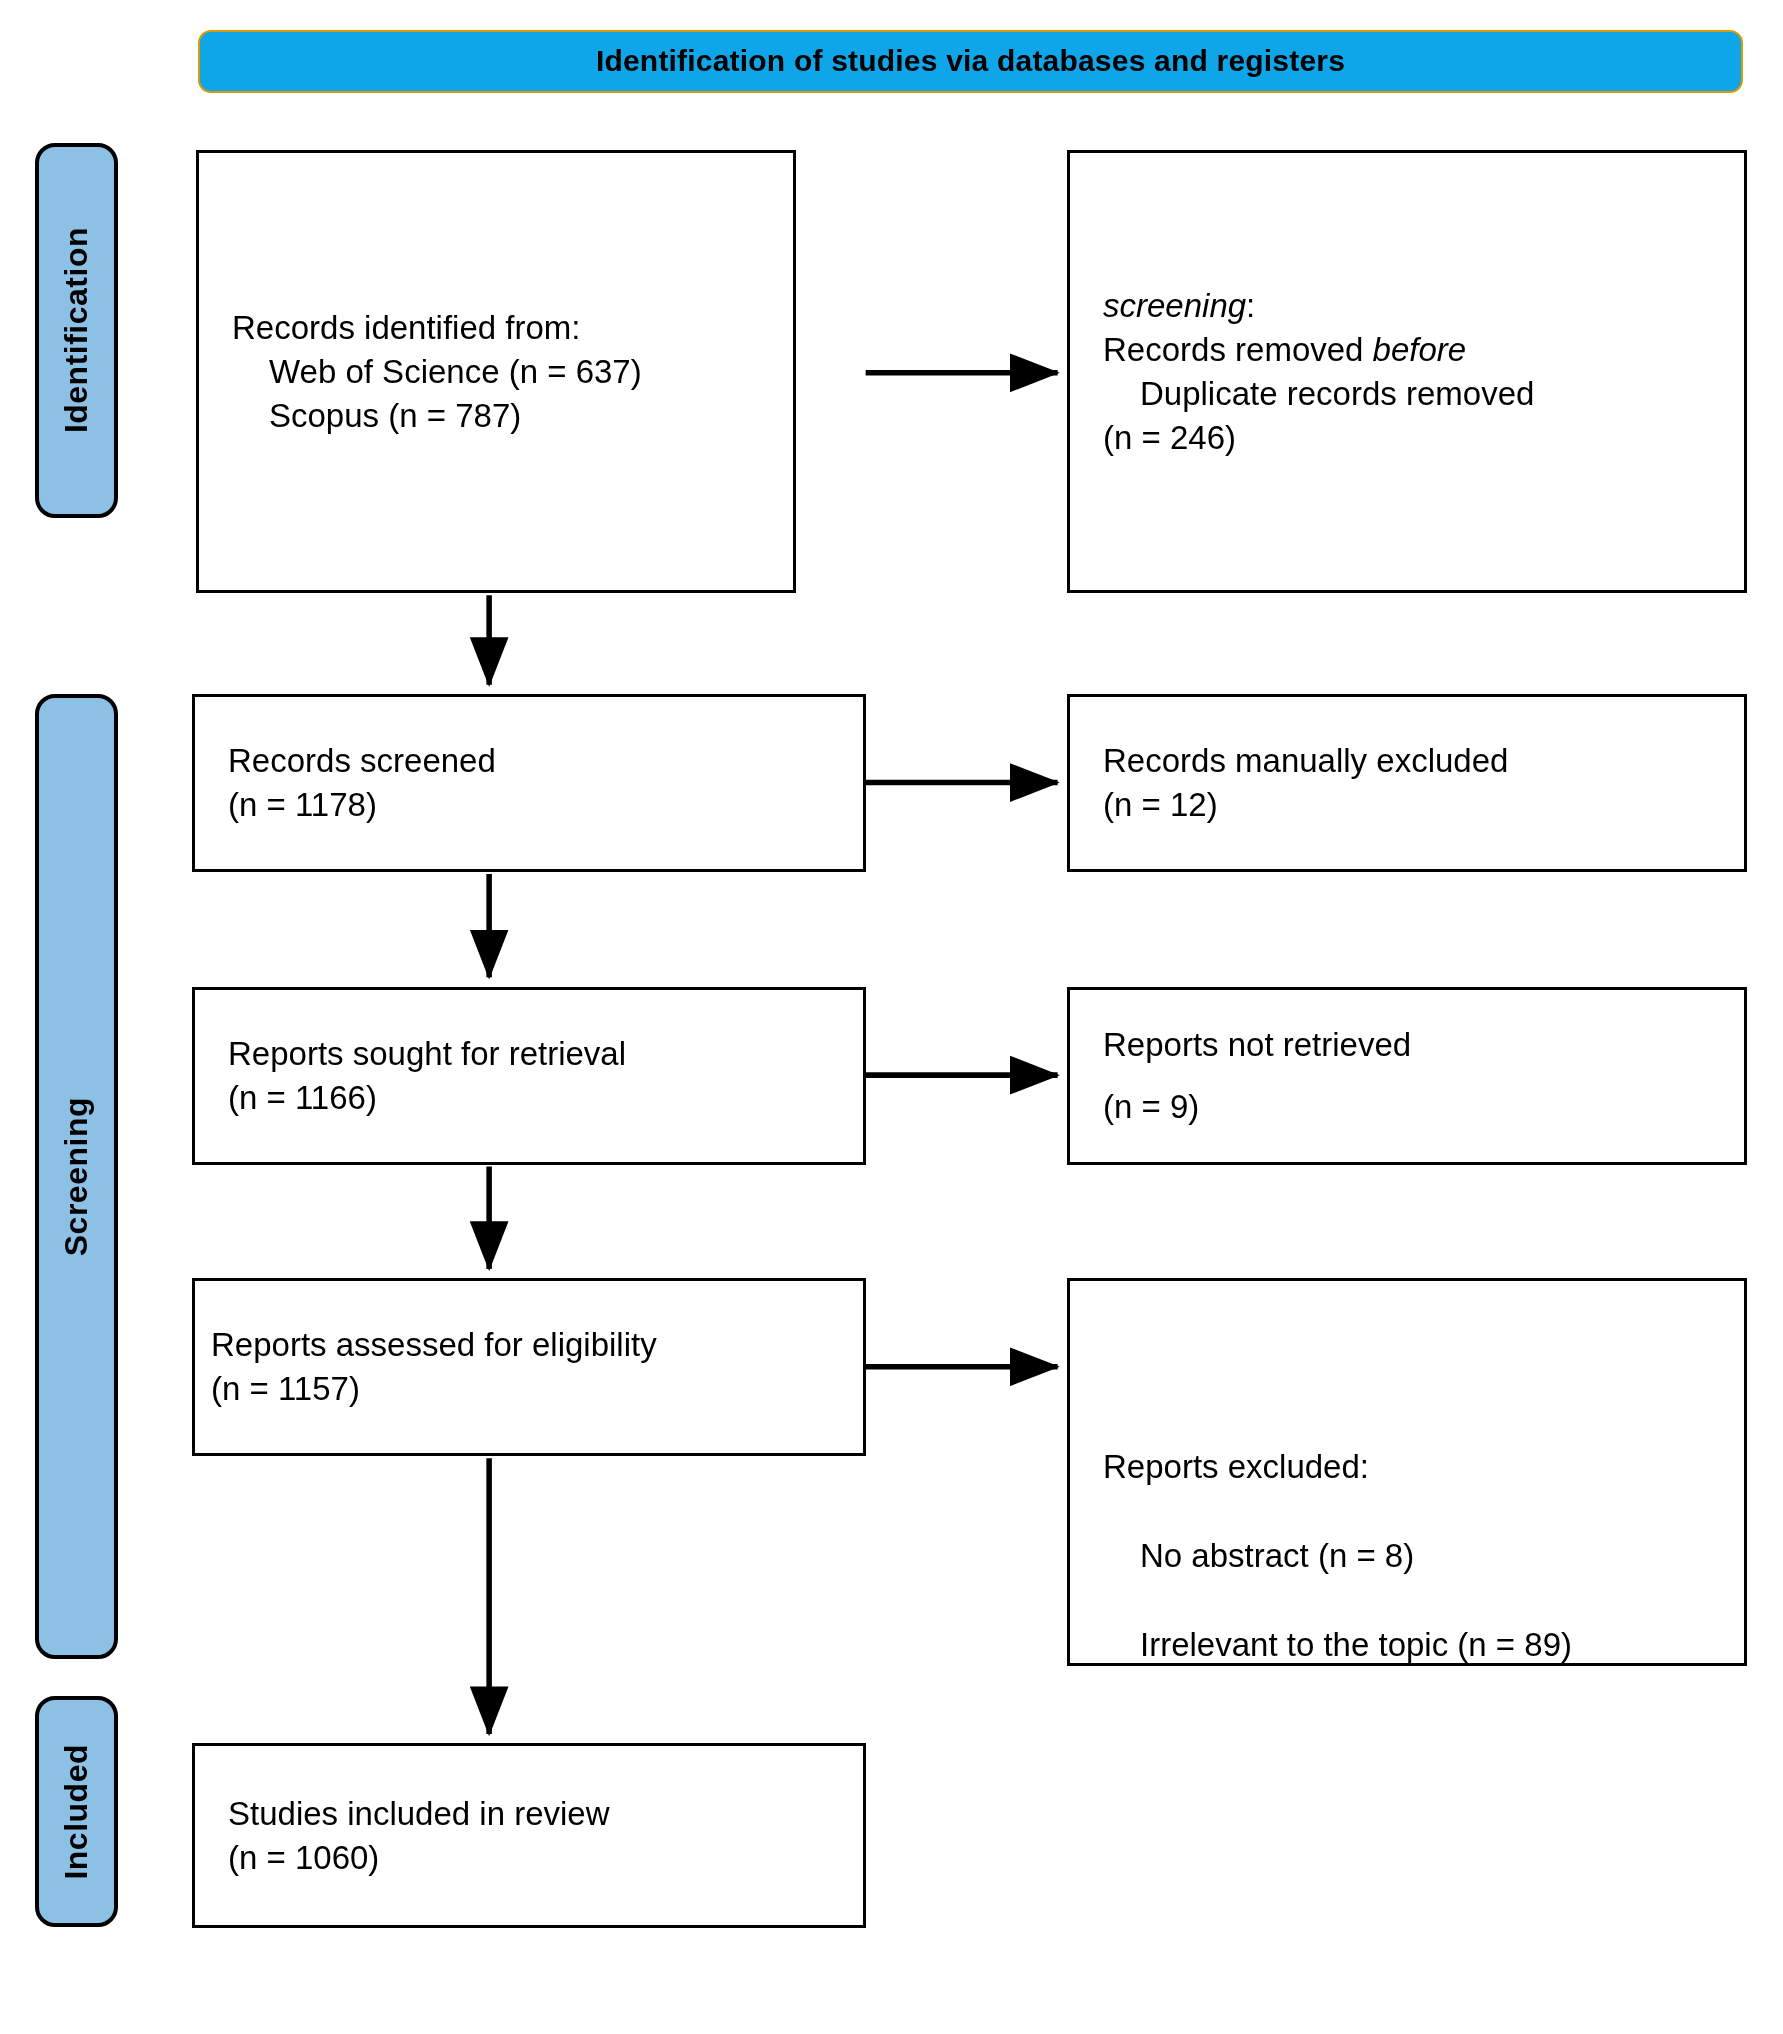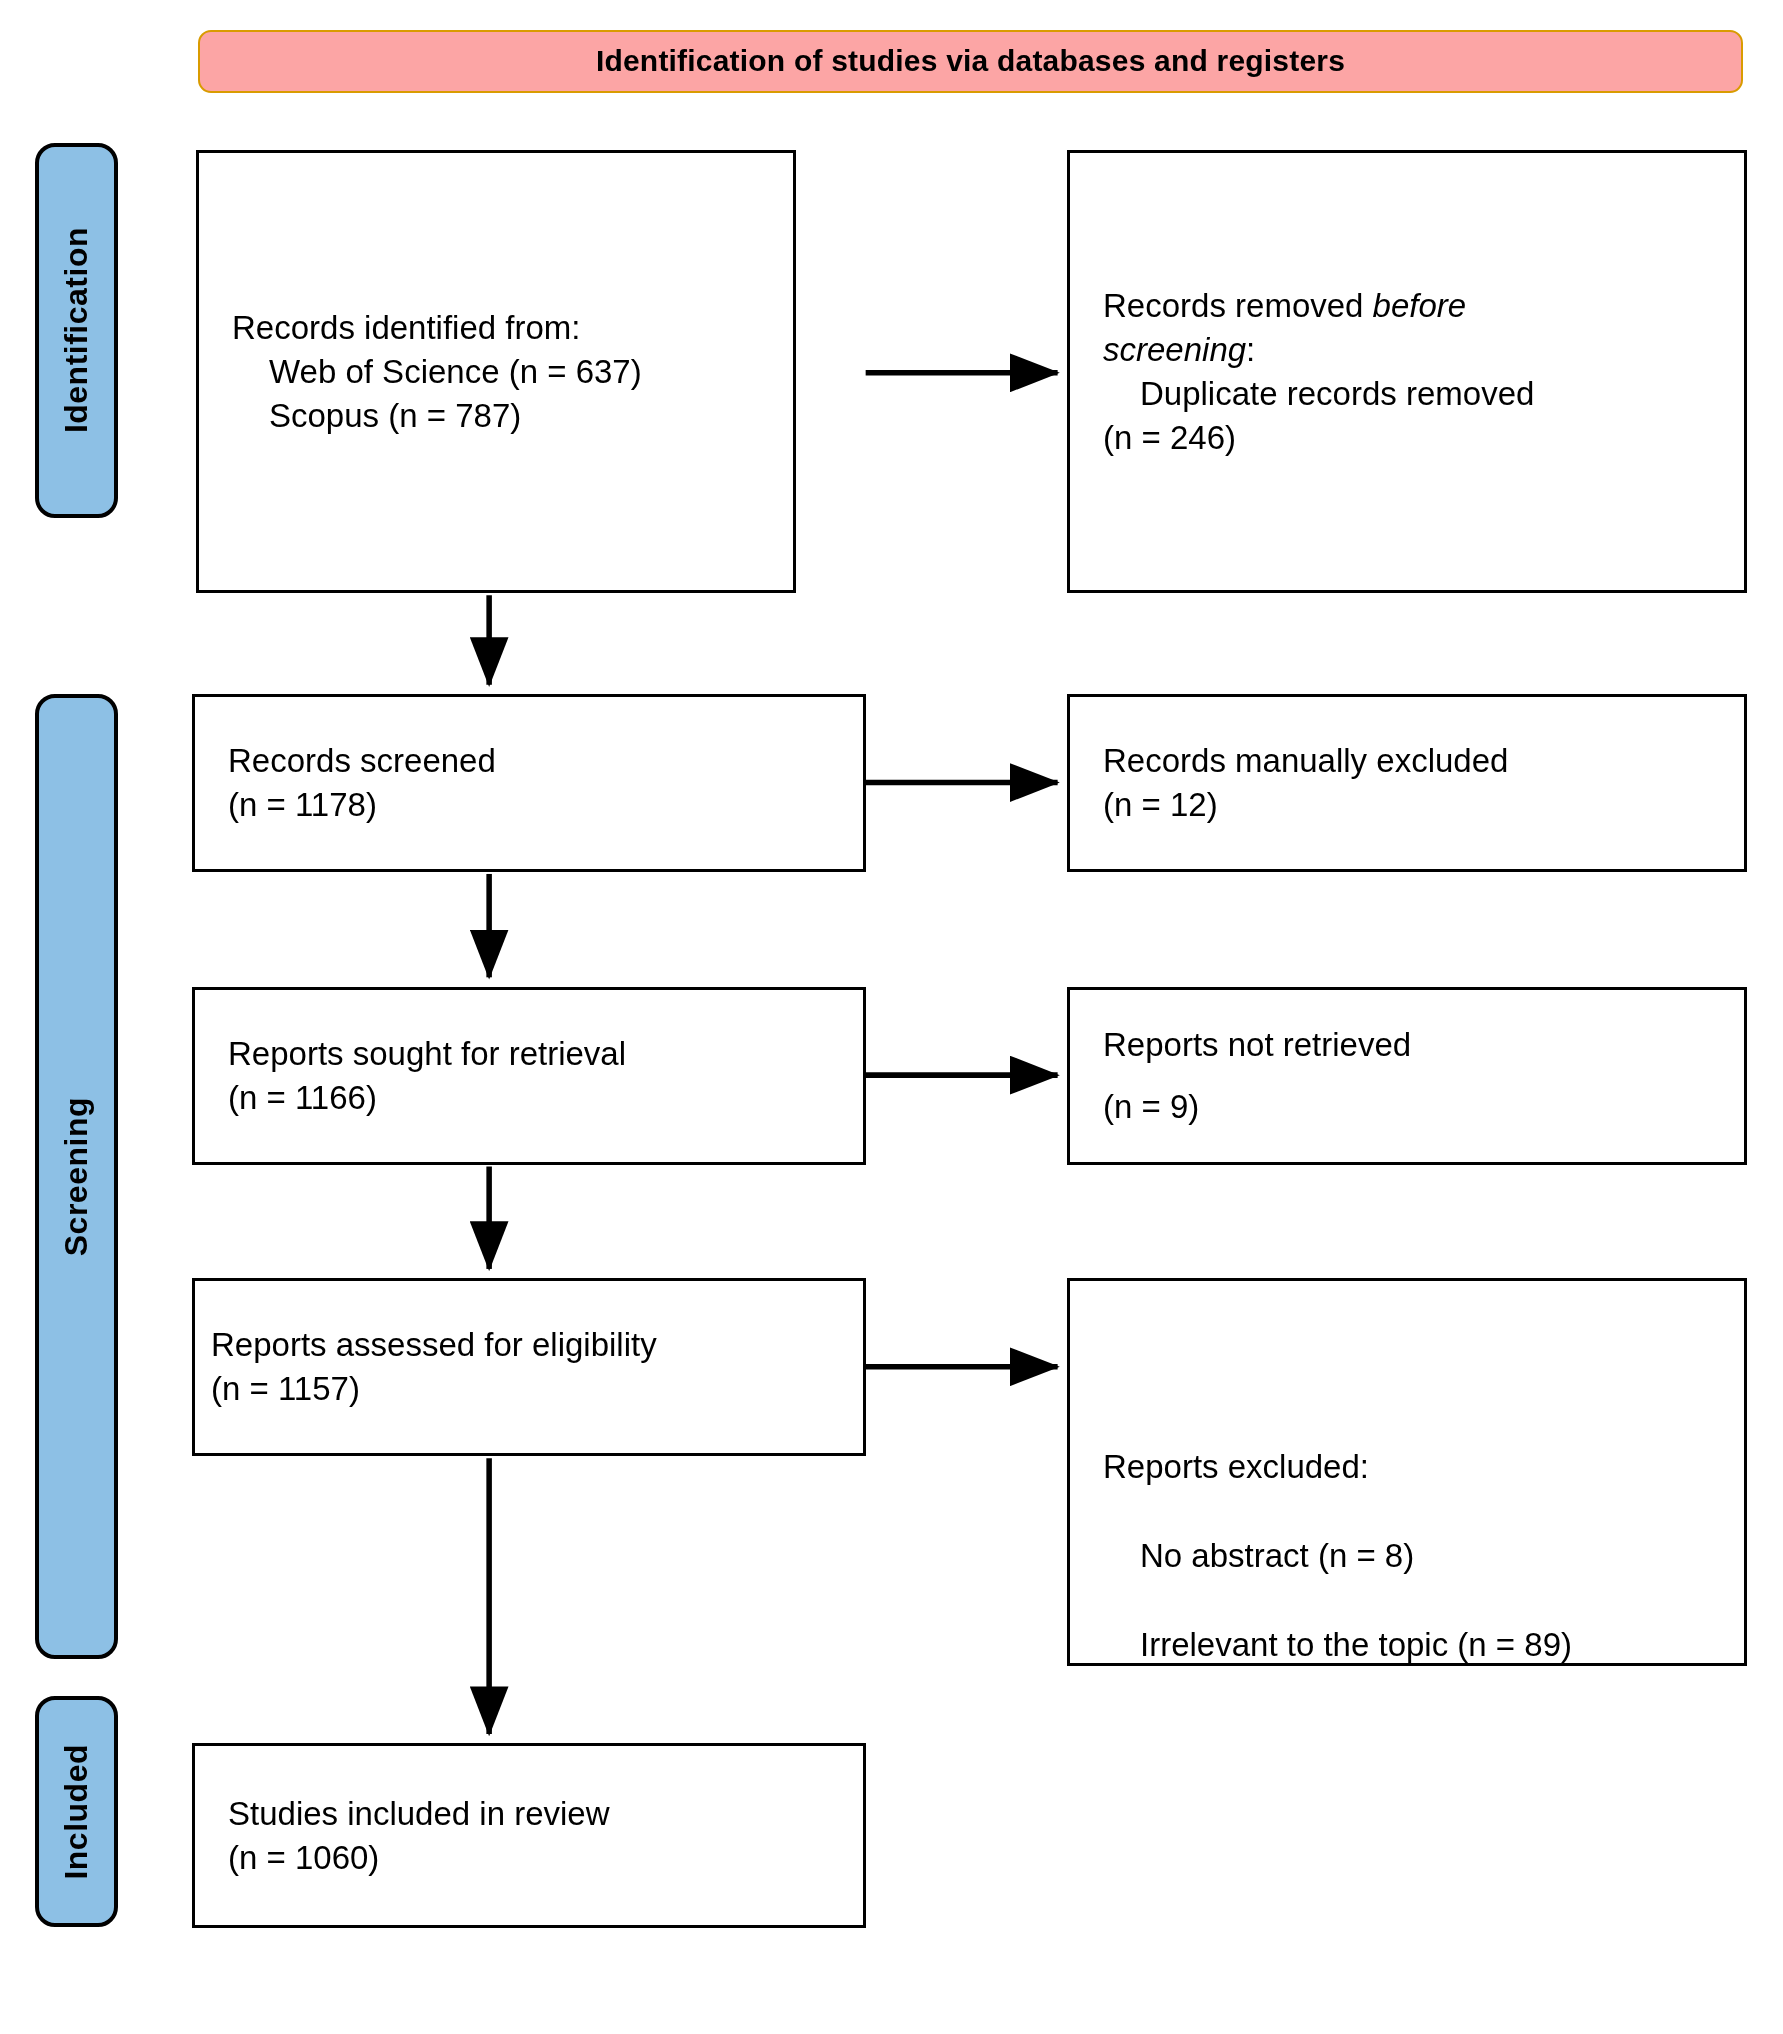--- a/index.html
+++ b/index.html
@@ -25,21 +25,21 @@
     width: 1783px;
     height: 2034px;
   }
   
   .banner {
     position: absolute;
     left: 198px;
     top: 29.5px;
     width: 1545px;
     height: 63px;
-    background: #fca5a5;
+    background: #0ea5e9;
     border: 2.8px solid #D99B00;
     border-radius: 13px;
     box-sizing: border-box;
     display: flex;
     align-items: center;
     justify-content: center;
   }
   .banner-text {
     font-family: "Liberation Sans", sans-serif;
     font-weight: bold;
@@ -154,22 +154,22 @@
     <span class="stage-text">Included</span>
   </div>
 
   <div class="box" id="box-identified">
     <p>Records identified from:</p>
     <p class="indent">Web of Science (n = 637)</p>
     <p class="indent">Scopus (n = 787)</p>
   </div>
 
   <div class="box" id="box-removed">
+    <p><em>screening</em><span>:</span></p>
     <p><span>Records removed </span><em>before</em></p>
-    <p><em>screening</em><span>:</span></p>
     <p class="indent">Duplicate records removed</p>
     <p>(n = 246)</p>
   </div>
 
   <div class="box" id="box-screened">
     <p>Records screened</p>
     <p>(n = 1178)</p>
   </div>
 
   <div class="box" id="box-manual-excluded">

